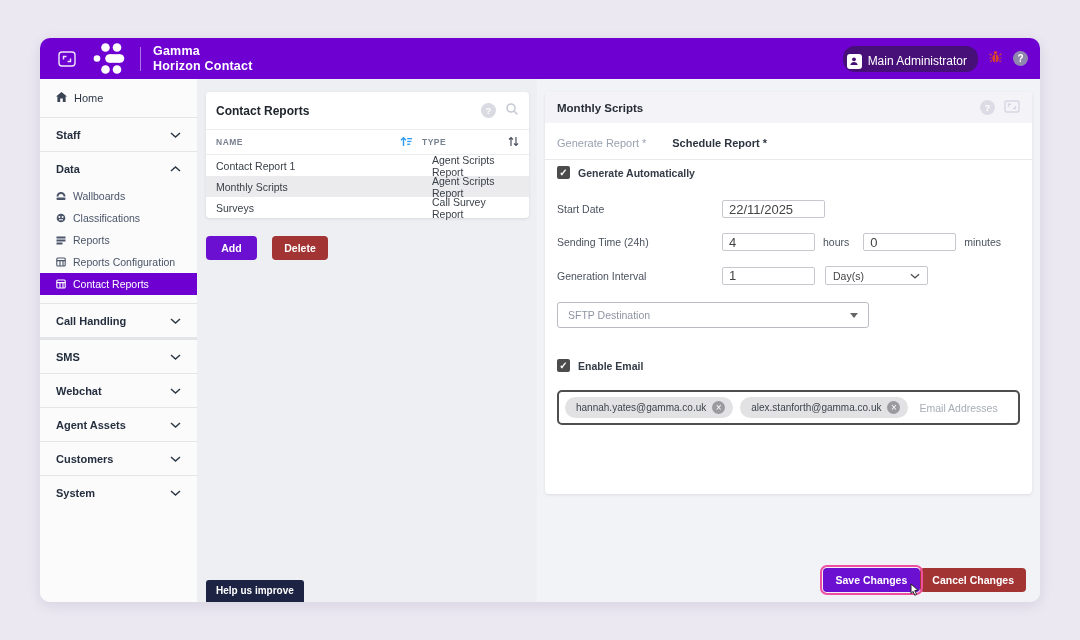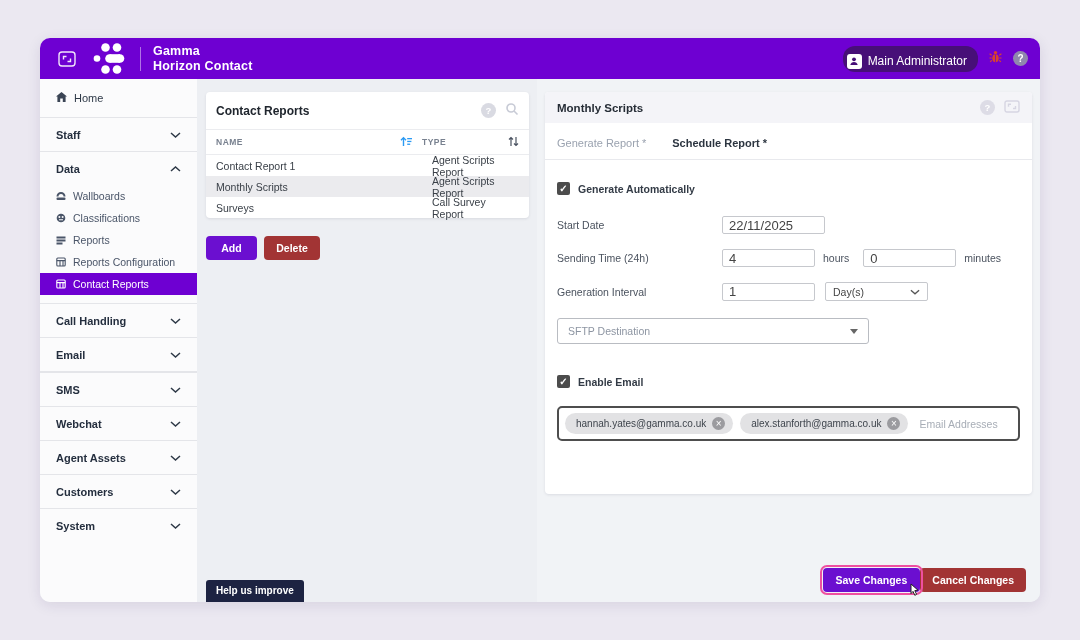--- a/index.html
+++ b/index.html
@@ -55,40 +55,40 @@
               font-size:8.5px; font-weight:bold; letter-spacing:.5px; color:#78818f; padding:12px 10px; }
   .col-name { flex:0 0 206px; display:flex; justify-content:space-between; align-items:center; padding-right:10px; }
   .col-type { flex:1; display:flex; justify-content:space-between; align-items:center; }
   .tbl-row { display:flex; align-items:center; height:21px; padding:0 10px; font-size:10.5px; color:#3a4048; cursor:pointer; }
   .tbl-row.selected { background:#ebebee; }
   .cell-name { flex:0 0 216px; }
   .cell-type { flex:1; }
 
   .btn { border:none; border-radius:4px; color:#fff; font-size:10.5px; font-weight:bold;
          font-family:inherit; cursor:pointer; }
-  .btn-row { margin-top:18px; display:flex; gap:7px; }
+  .btn-row { margin-top:18px; display:flex; gap:15px; }
   .btn.add { background:#6b0fd0; padding:6px 0; width:51px; }
   .btn.delete { background:#a23434; padding:6px 0; width:56px; }
 
   .help-badge { position:absolute; left:9px; bottom:0; background:#1d2342; color:#fff; font-size:10px;
                 font-weight:bold; padding:5px 10px 6px; border-radius:3px 3px 0 0; cursor:pointer; }
 
   
   .right { flex:1; background:#f1f3f6; position:relative; padding:13px 8px 0 8px; }
   .detail-card { height:402px; }
   .detail-head { background:#f4f4f8; border-radius:4px 4px 0 0; display:flex; align-items:center; padding:0 12px; height:31px; }
   .detail-title { font-weight:bold; font-size:11.5px; color:#262d36; }
   .detail-head .q-circle { background:#dddce6; }
   .tabs { display:flex; gap:26px; padding:14px 12px 10px; border-bottom:1px solid #e8e9ed; font-size:11px; }
   .tab { cursor:pointer; }
   .tab.inactive { color:#9aa2af; }
   .tab.active { color:#2c3540; font-weight:bold; }
 
   .form { padding:0 12px; font-size:10.5px; color:#4a525e; }
-  .check-row { display:flex; align-items:center; gap:8px; margin-top:22px; font-weight:bold; color:#333b46; }
+  .check-row { display:flex; align-items:center; gap:8px; margin-top:6px; font-weight:bold; color:#333b46; }
   .checkbox { width:13px; height:13px; background:#4c4c4c; border-radius:2px; color:#fff; font-size:10px;
               display:flex; align-items:center; justify-content:center; cursor:pointer; }
   .checkbox::after { content:"✓"; }
   .field-row { display:flex; align-items:center; margin-top:15px; }
   .field-label { width:165px; color:#4a525e; }
   input.txt { height:18px; border:1px solid #c6c8cd; border-radius:2px; font-size:13px; padding:0 6px;
               color:#444; font-family:inherit; background:#fff; }
   .w-date { width:103px; }
   .w-num { width:93px; }
   .unit { margin:0 14px 0 8px; color:#4a525e; }
@@ -254,28 +254,20 @@
 
       <div class="side-section">
         <span>Call Handling</span>
         <span class="chev">
             <svg width="11" height="6" viewBox="0 0 11 6" fill="none" stroke="#2e3947" stroke-width="1.5">
               <path d="M1 1l4.5 4L10 1"></path>
             </svg>
           </span>
       </div>
       <div class="side-divider"></div>
-      <div class="side-section">
-        <span>Email</span>
-        <span class="chev">
-            <svg width="11" height="6" viewBox="0 0 11 6" fill="none" stroke="#2e3947" stroke-width="1.5">
-              <path d="M1 1l4.5 4L10 1"></path>
-            </svg>
-          </span>
-      </div>
       <div class="side-divider"></div>
       <div class="side-divider"></div>
       <div class="side-section">
         <span>SMS</span>
         <span class="chev">
             <svg width="11" height="6" viewBox="0 0 11 6" fill="none" stroke="#2e3947" stroke-width="1.5">
               <path d="M1 1l4.5 4L10 1"></path>
             </svg>
           </span>
       </div>

